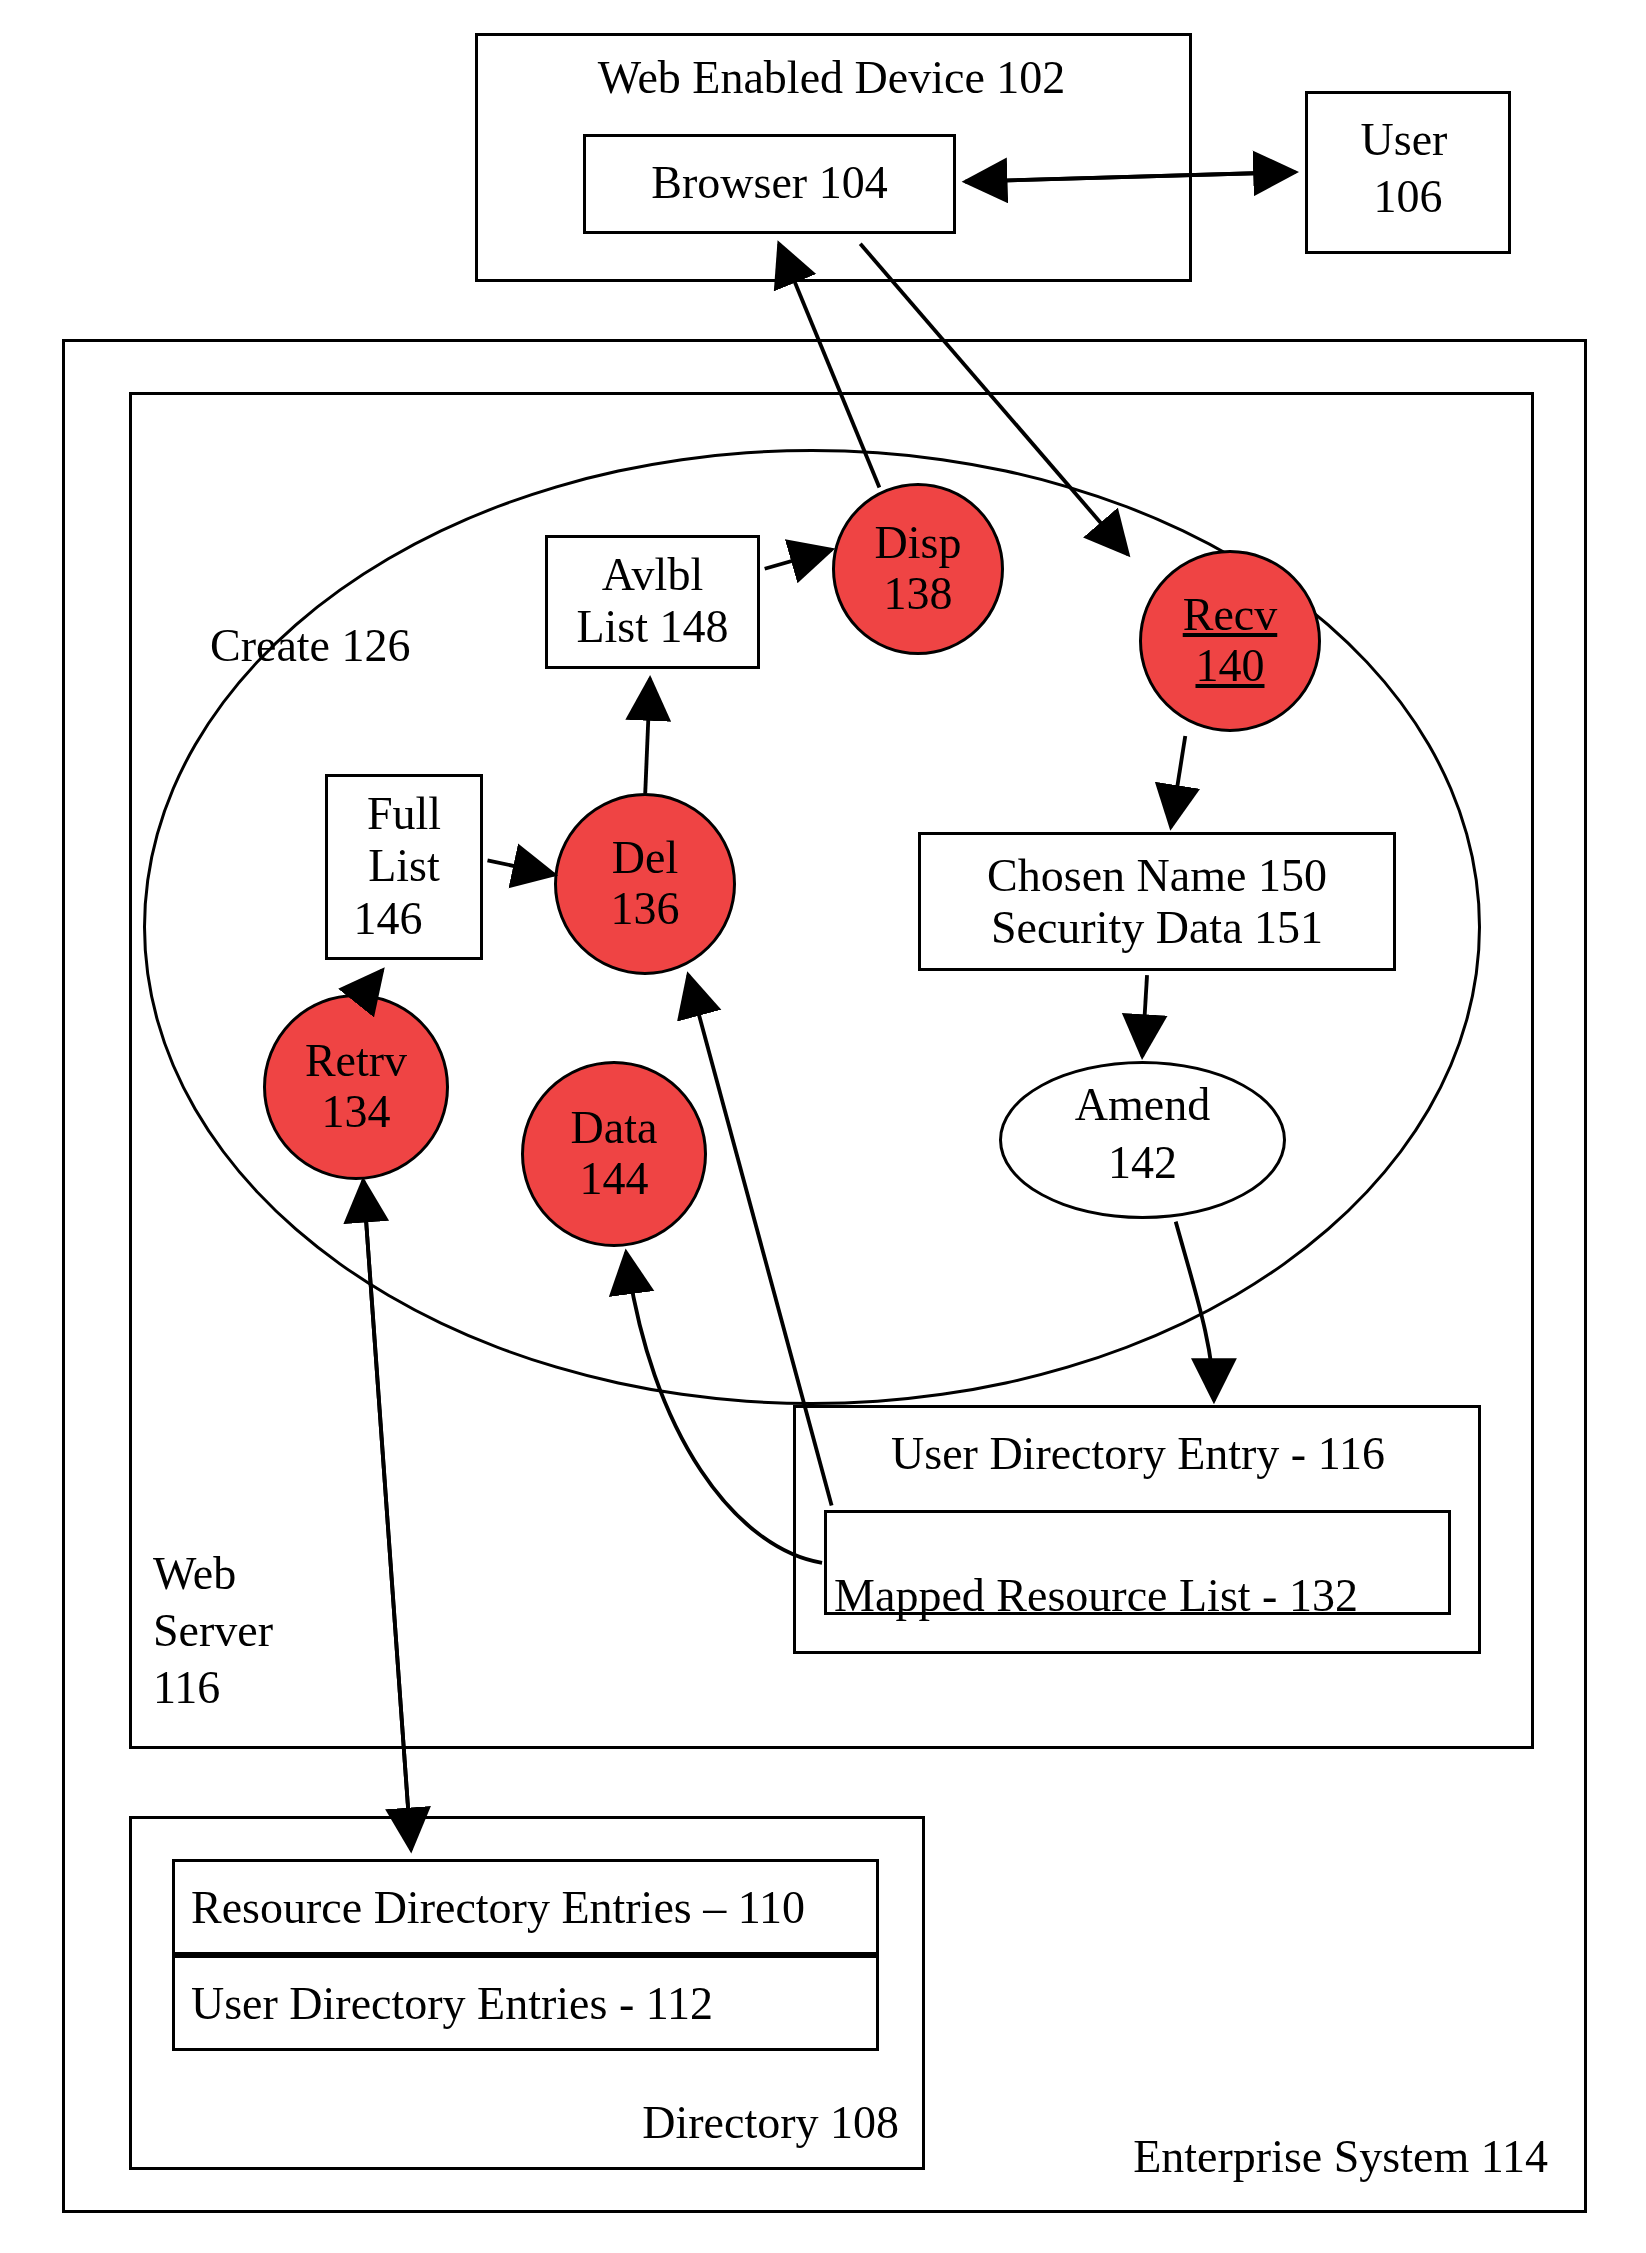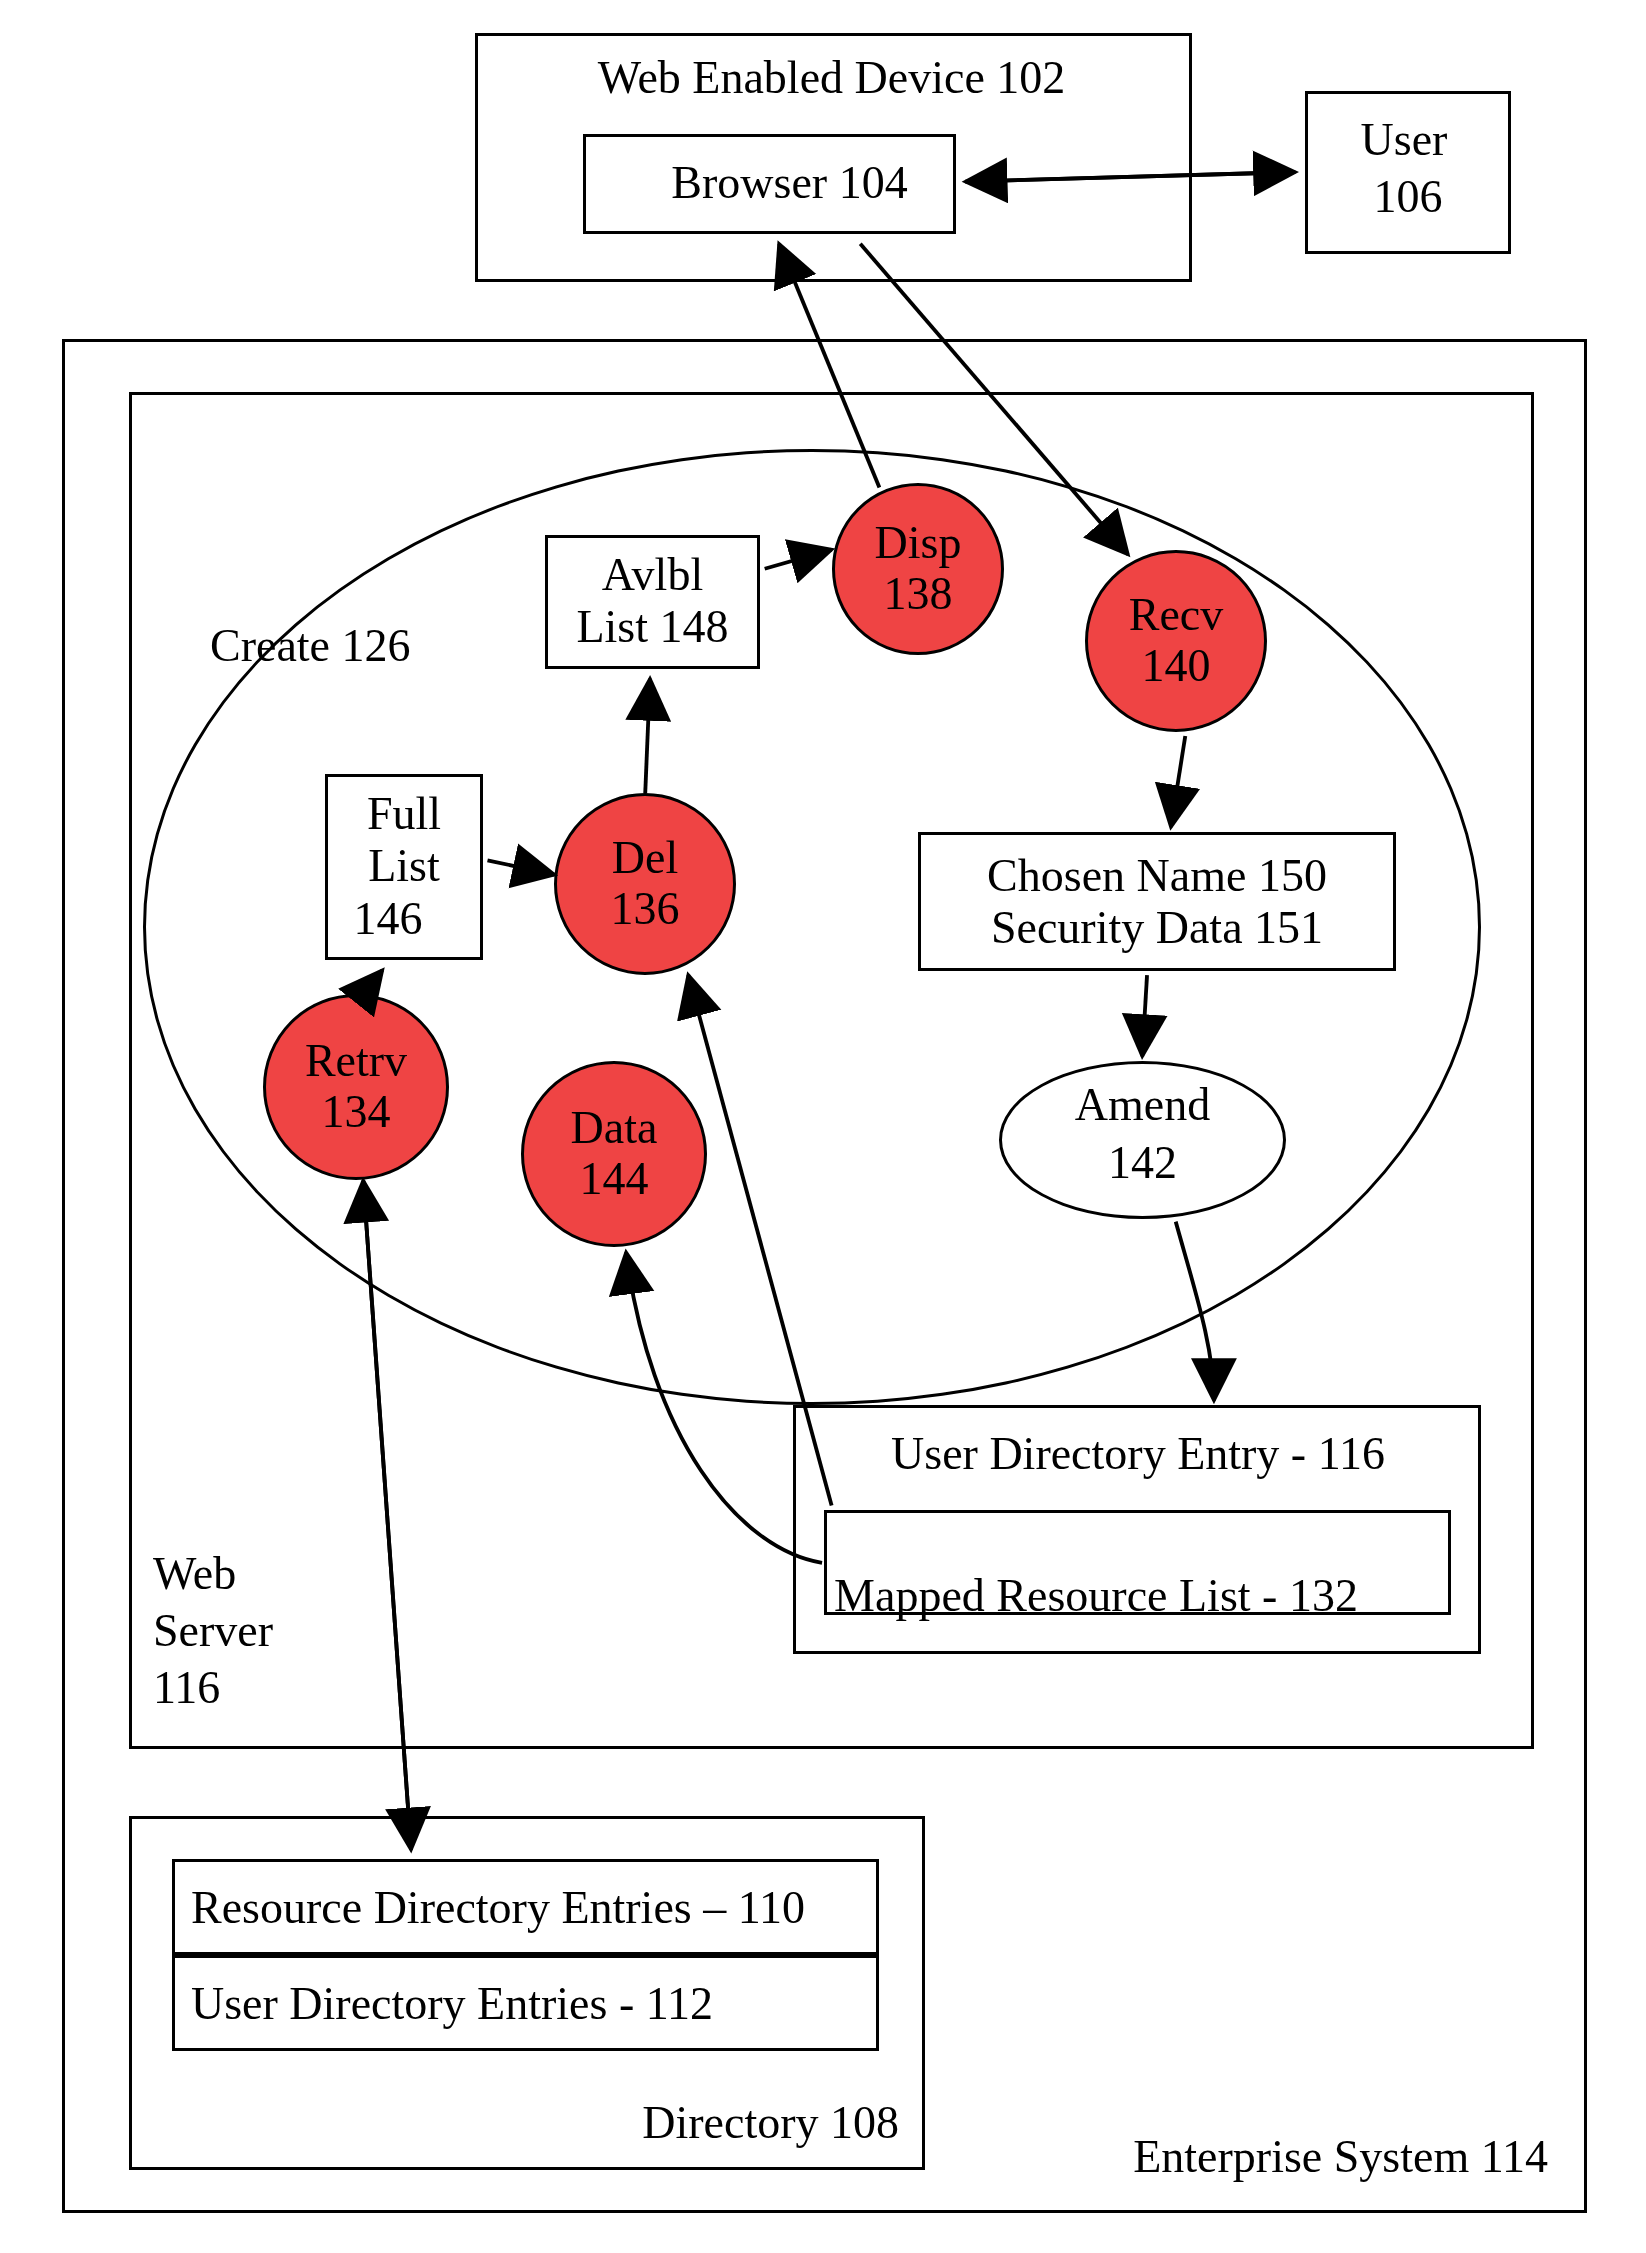--- a/index.html
+++ b/index.html
@@ -54,21 +54,21 @@
     pointer-events: none;
   }
   .nolabel { pointer-events: none; }
 </style>
 </head>
 <body>
 
 <div class="box" style="left:475px; top:33px; width:717px; height:249px;"></div>
 <div class="label" style="left:497px; top:53px; width:669px;">Web Enabled Device 102</div>
 <div class="box" style="left:583px; top:134px; width:373px; height:100px;"></div>
-<div class="label" style="left:583px; top:158px; width:373px;margin-left:20px;">Browser 104</div>
+<div class="label" style="left:583px; top:158px; width:373px;">Browser 104</div>
 
 <div class="box" style="left:1305px; top:91px; width:206px; height:163px;"></div>
 <div class="label" style="left:1305px; top:115px; width:198px;">User</div>
 <div class="label" style="left:1305px; top:172px; width:206px;">106</div>
 
 <div class="box" style="left:62px; top:339px; width:1525px; height:1874px;"></div>
 <div class="label" style="left:1051px; top:2132px; width:497px; text-align:right;">Enterprise System 114</div>
 
 <div class="box" style="left:129px; top:392px; width:1405px; height:1357px;"></div>
 <div class="label" style="left:153px; top:1549px; width:191px; text-align:left;">Web</div>
@@ -91,21 +91,21 @@
 <div class="label" style="left:918px; top:851px; width:478px;">Chosen Name 150</div>
 <div class="label" style="left:918px; top:903px; width:478px;">Security Data 151</div>
 
 <div class="circle" style="left:832px; top:483px; width:172px; height:172px;">
   <div class="nolabel">
     <div>Disp</div>
     <div>138</div>
   </div>
 </div>
 
-<div class="circle" style="left:1085px; top:550px; width:182px; height:182px;">
+<div class="circle" style="left:1139px; top:550px; width:182px; height:182px;text-decoration:underline;">
   <div class="nolabel">
     <div>Recv</div>
     <div>140</div>
   </div>
 </div>
 
 <div class="circle" style="left:554px; top:793px; width:182px; height:182px;">
   <div class="nolabel">
     <div>Del</div>
     <div>136</div>

